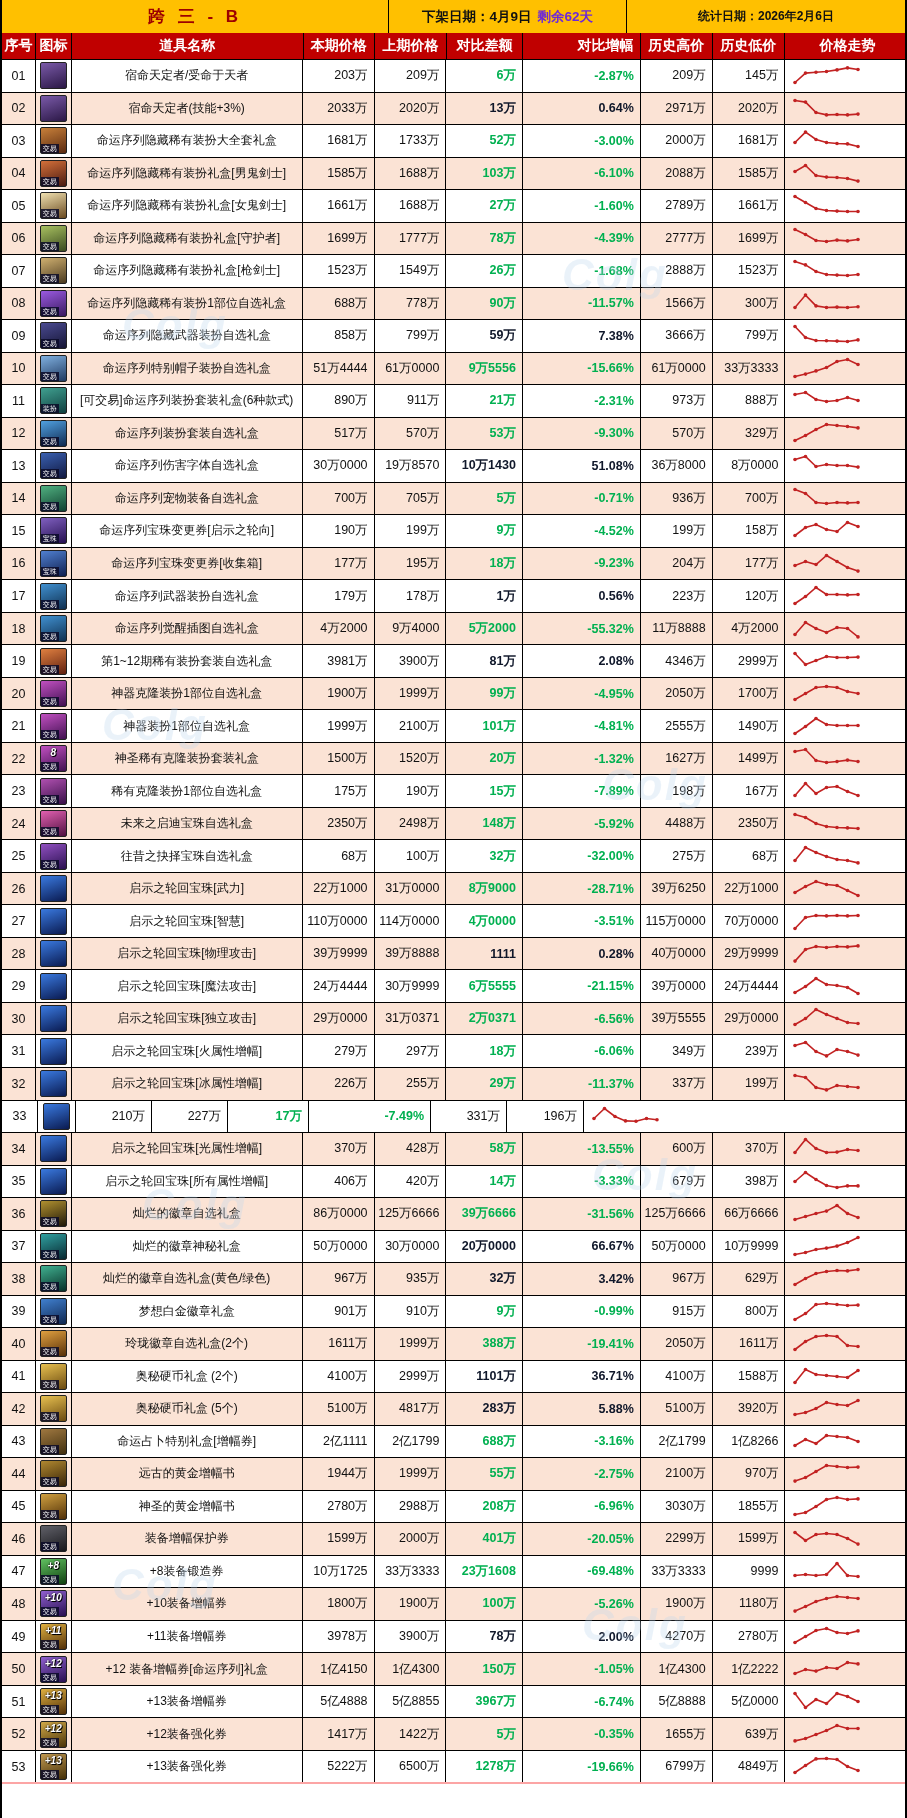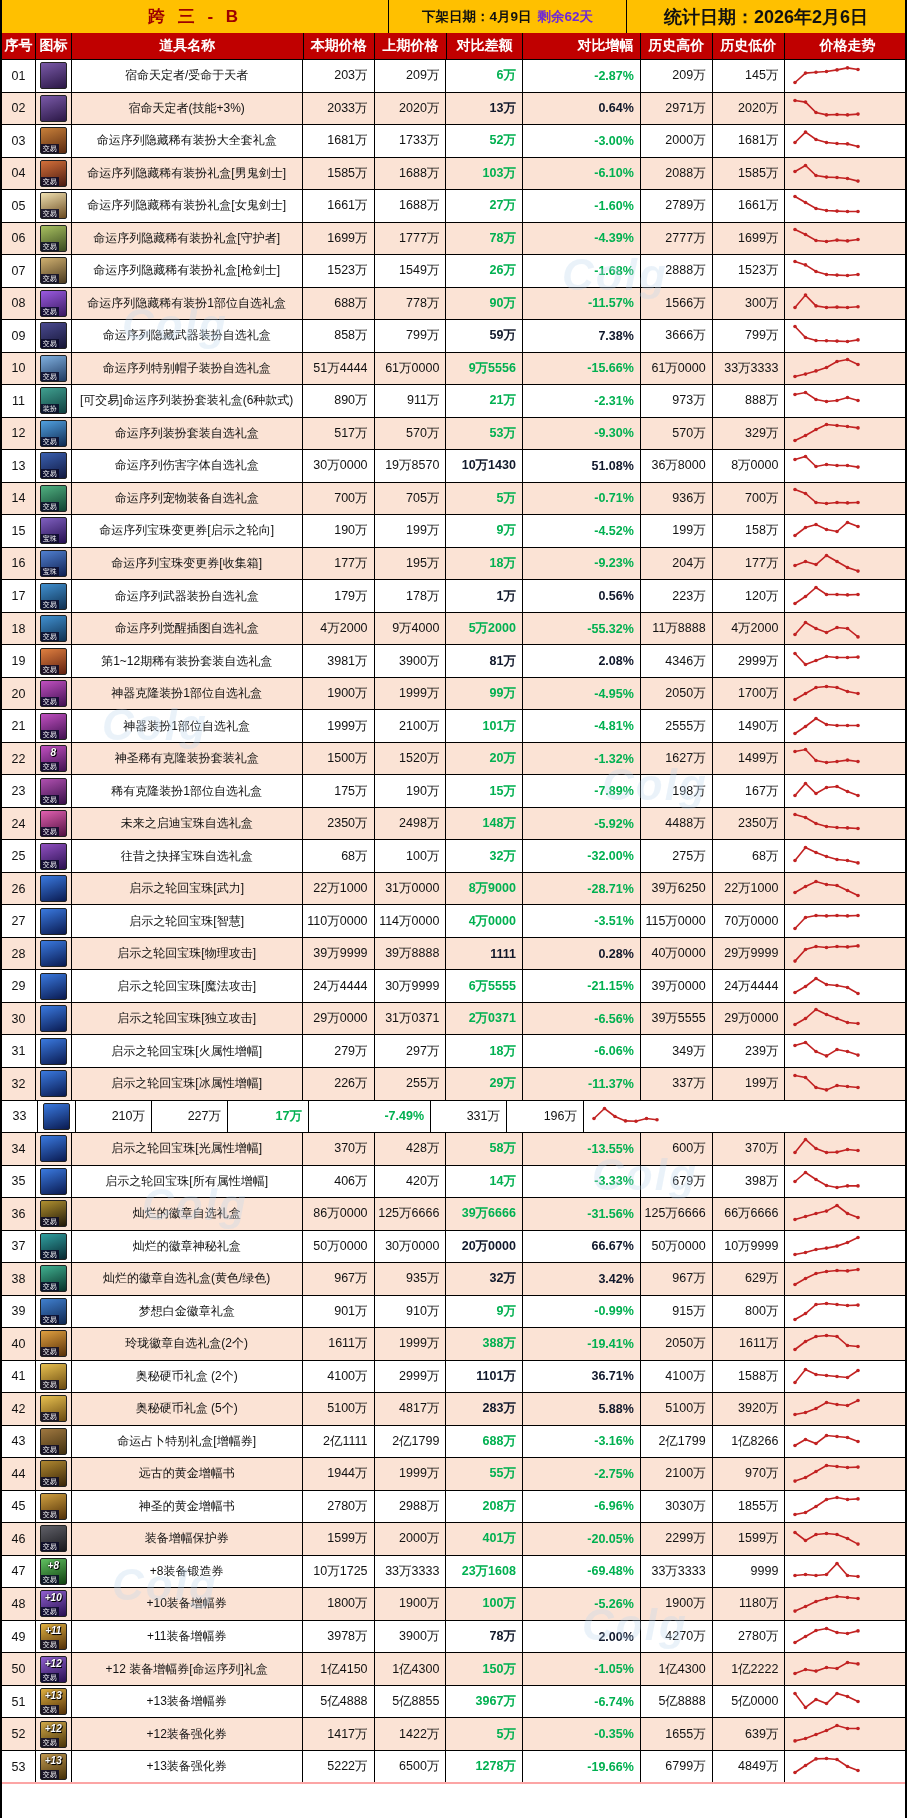--- a/index.html
+++ b/index.html
@@ -9,21 +9,21 @@
     background:#fff; font-family:"Liberation Sans","DejaVu Sans",sans-serif;
     border-left:2px solid #000; border-right:2px solid #000; overflow:hidden;
   }
   
   .tophead { display:flex; height:33px; background:#FFC000; }
   .tophead .sec { display:flex; align-items:center; justify-content:center; border-right:1.5px solid #000; height:100%; }
   .tophead .sec:last-child { border-right:none; }
   .sec-title { width:387px; color:#9C0000; font-weight:bold; font-size:17px; letter-spacing:4px; }
   .sec-off   { width:238px; font-size:13.5px; font-weight:bold; color:#111; }
   .sec-off .rem { color:#6d28d9; margin-left:6px; }
-  .sec-stat  { width:278px; font-size:18px; font-weight:bold; color:#111; }
+  .sec-stat  { width:278px; font-size:12px; font-weight:bold; color:#111; }
   
   .colhead { display:flex; height:27px; background:#C00000; border-bottom:1px solid #000; }
   .colhead .hc {
     color:#fff; font-weight:bold; font-size:14px; display:flex; align-items:center;
     justify-content:center; border-right:1px solid #000; height:100%;
   }
   .colhead .hc:last-child { border-right:none; }
   
   .rows { display:flex; flex-direction:column; height:1724px; }
   .row { display:flex; flex:1; border-bottom:1px solid #000; background:#fff; }

